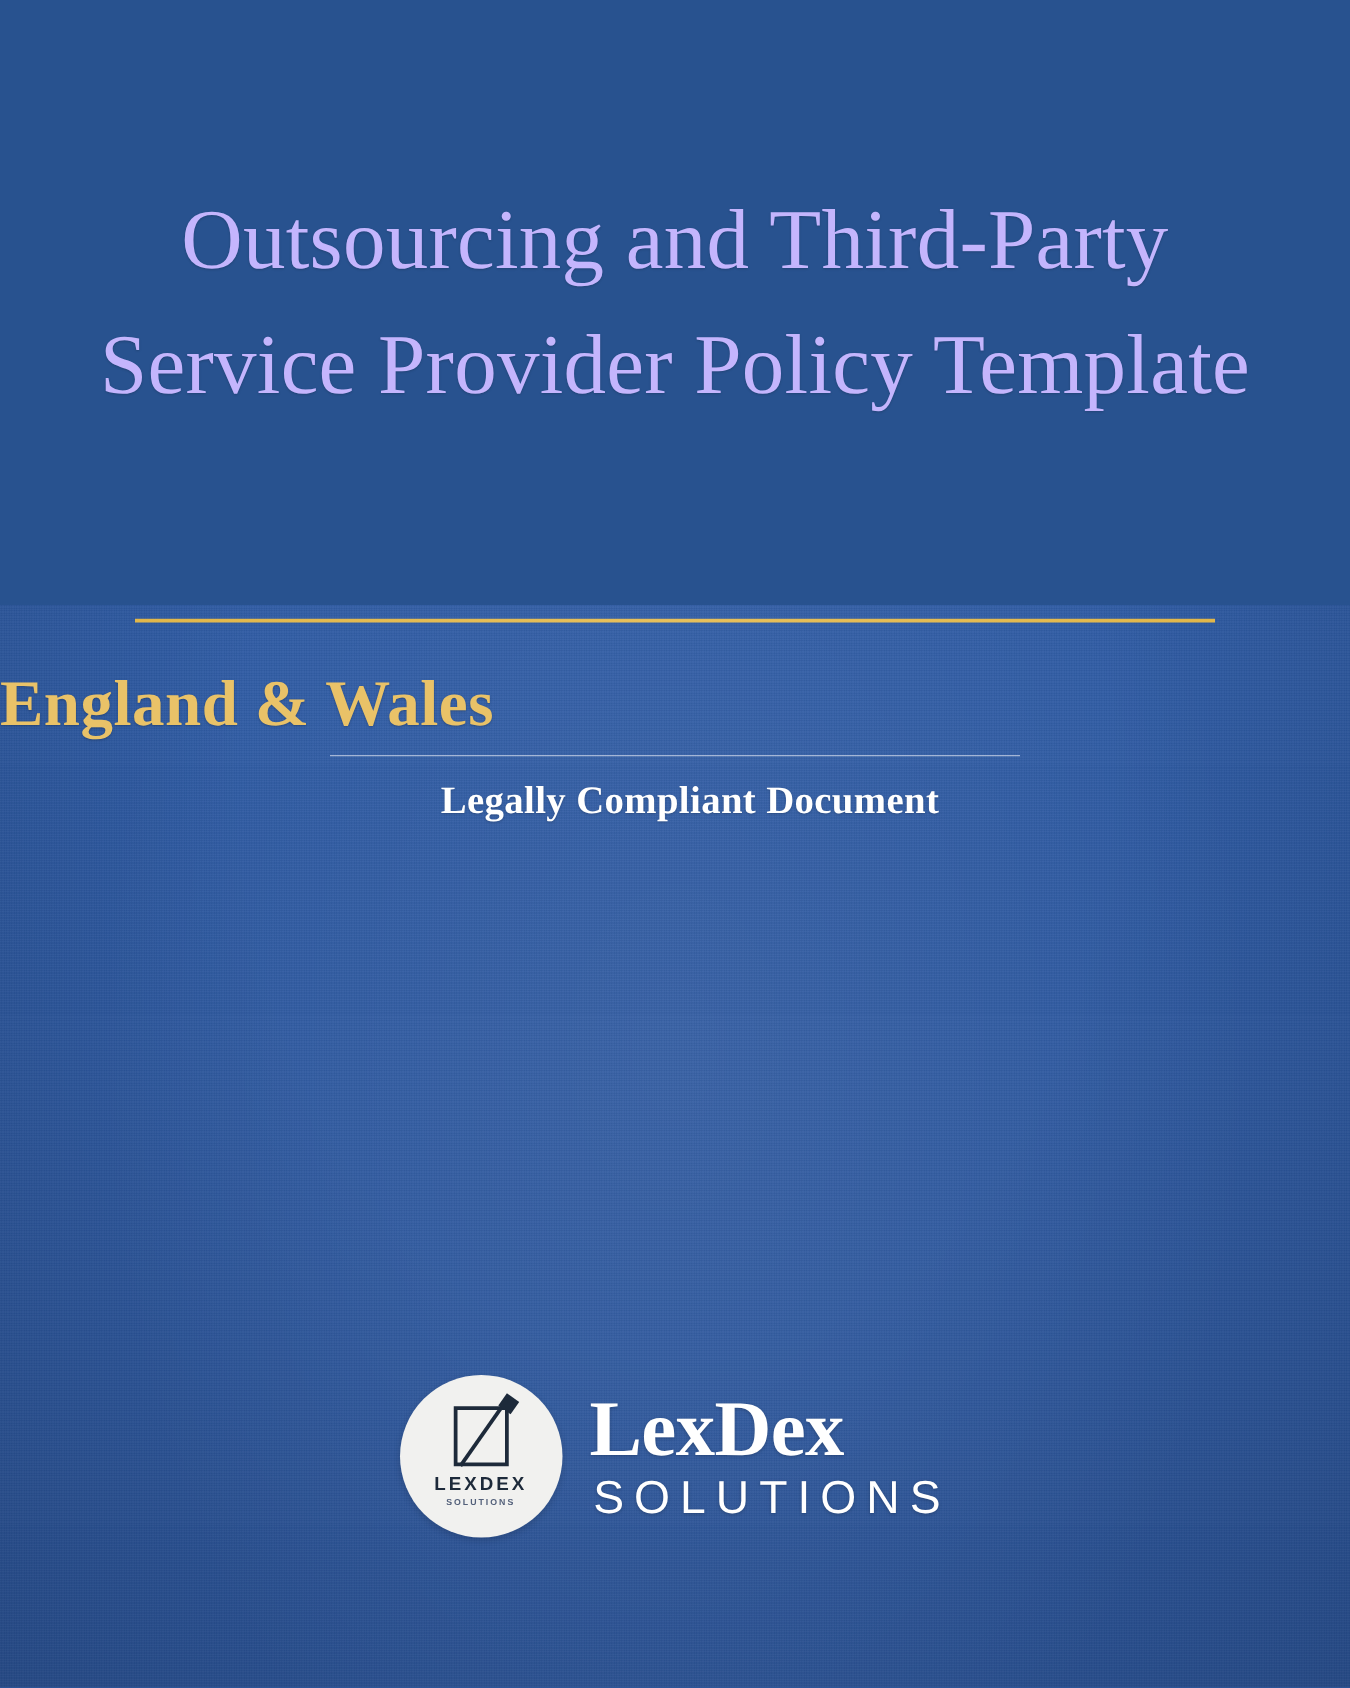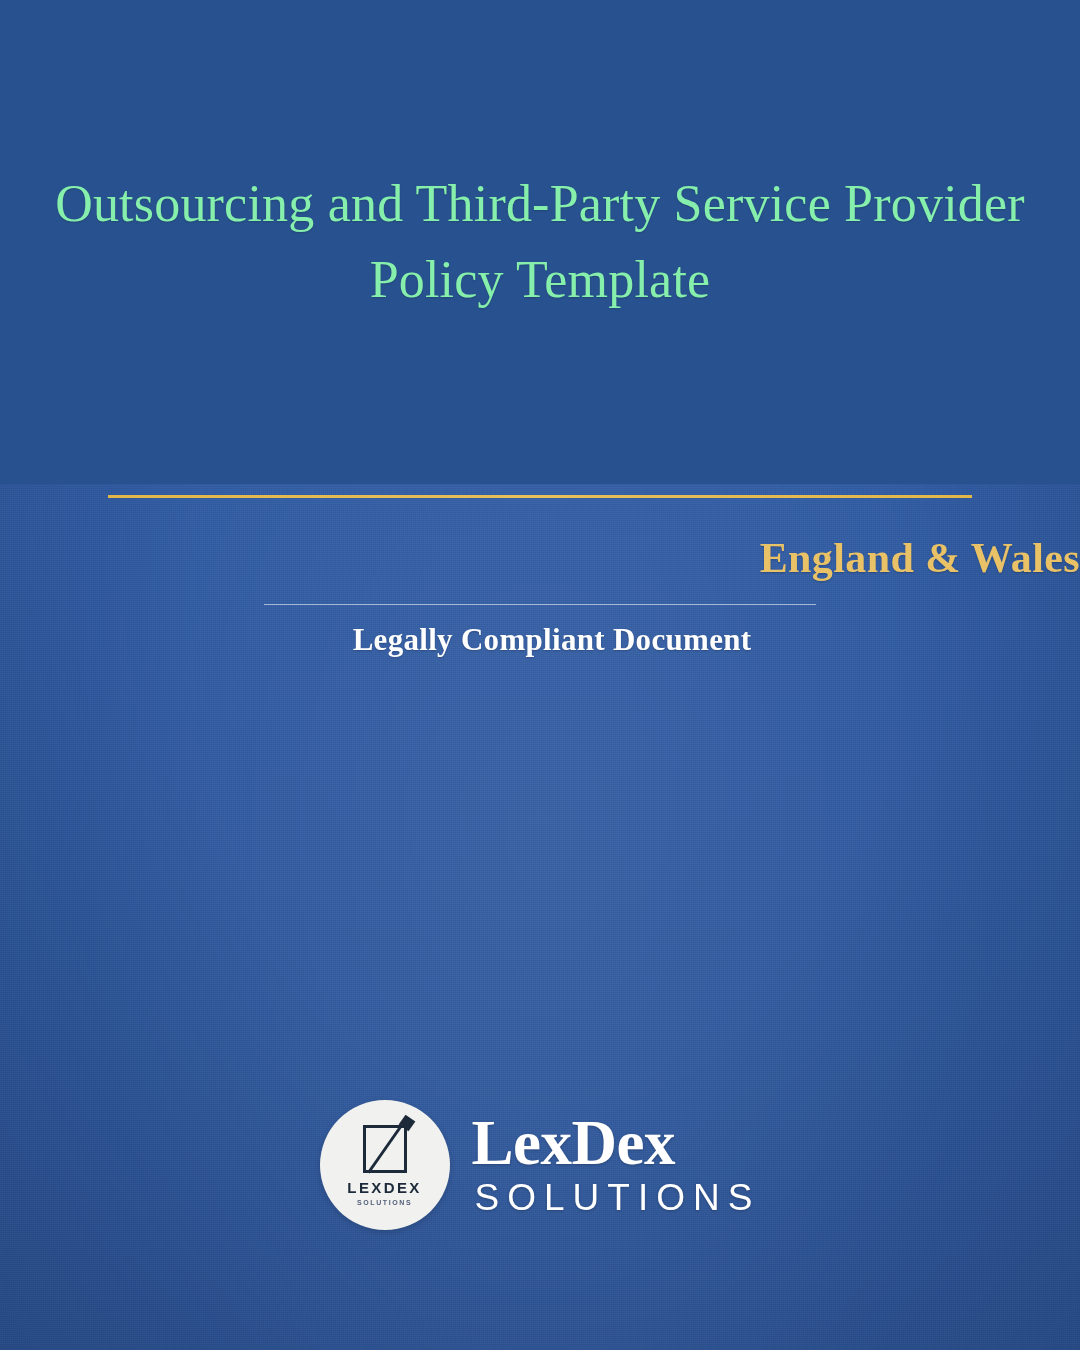--- a/index.html
+++ b/index.html
@@ -49,23 +49,23 @@
     width: 1080px;
     height: 484px;
     background: #28528f;
     z-index: 2;
     display: flex;
     align-items: center;
     justify-content: center;
   }
 
   .doc-title {
-    color: #86efac;
-    font-family: "Liberation Serif", serif;
-    font-size: 52px;
+    color: #c4b5fd;
+    font-family: "Liberation Serif", serif;
+    font-size: 68px;
     line-height: 1.47;
     font-weight: 400;
     text-align: center;
     letter-spacing: 0.2px;
     margin: 16px;
     padding: 0 22px;
     width: 100%;
     box-sizing: border-box;
     text-shadow: 0 1px 2px rgba(0,0,0,0.18);
   }
@@ -78,24 +78,24 @@
     height: 3px;
     background: linear-gradient(90deg, #e2b74a 0%, #e7c05c 50%, #e2b74a 100%);
     z-index: 3;
   }
 
   .jurisdiction {
     position: absolute;
     left: 0;
     top: 534px;
     width: 1080px;
-    text-align: right;
+    text-align: left;
     color: #e9c268;
     font-family: "Liberation Serif", serif;
-    font-size: 42px;
+    font-size: 52px;
     font-weight: 700;
     letter-spacing: 0.4px;
     z-index: 3;
     text-shadow: 0 1px 2px rgba(0,0,0,0.22);
   }
 
   .thin-rule {
     position: absolute;
     left: 264px;
     top: 604px;

